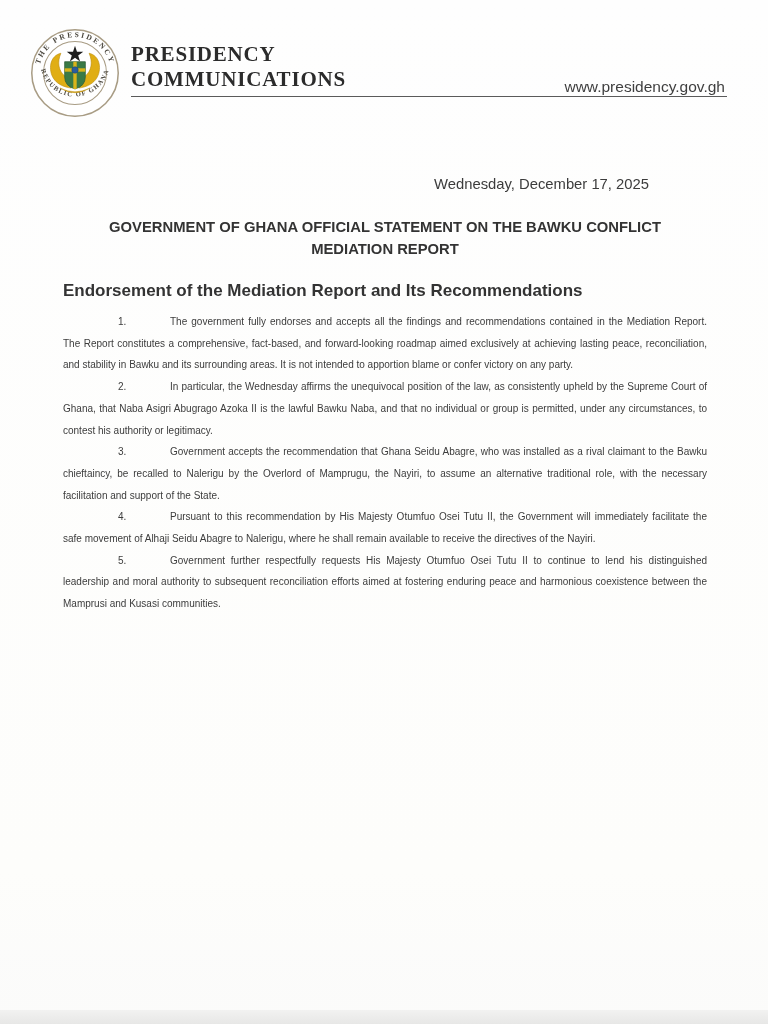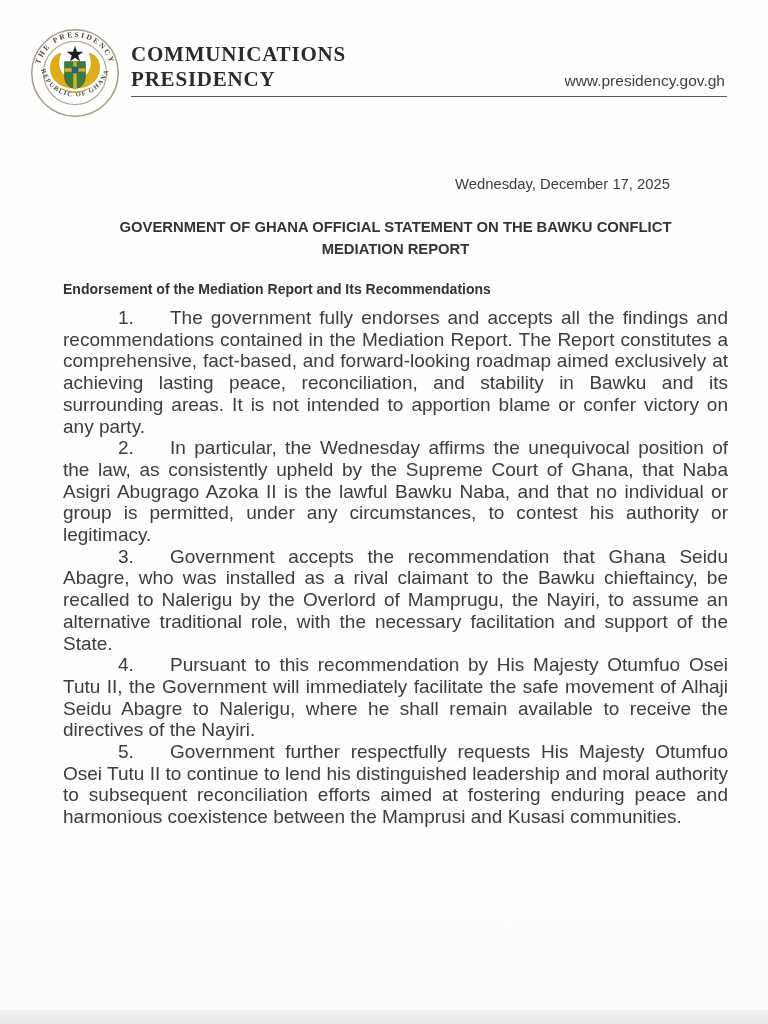--- a/index.html
+++ b/index.html
@@ -27,32 +27,32 @@
   .org-block {
     position: absolute; left: 131px; top: 42px;
     font-family: "Liberation Serif", "DejaVu Serif", serif;
     font-weight: bold;
     font-size: 21px;
     line-height: 25px;
     letter-spacing: 0.8px;
     color: #2b2b2b;
   }
   .website {
-    position: absolute; right: 43px; top: 72px;
+    position: absolute; right: 43px; top: 78px;
     font-size: 15.5px;
     color: #3f3f3f;
   }
   .header-rule {
     position: absolute; left: 131px; right: 41px; top: 96px;
     height: 0; border-top: 1.6px solid #5a5a5a;
   }
 
   
   .doc-body {
-    padding: 0 40px 0 63px;
+    padding: 0 61px 0 63px;
   }
   .date-line {
     margin-top: 51px;
     text-align: right;
     padding-right: 58px;
     font-size: 14.8px;
     color: #3c3c3c;
   }
   .doc-title {
     margin: 24px auto 8px auto;
@@ -67,26 +67,26 @@
     margin-top: 24px;
     font-size: 14.8px;
     line-height: 21.7px;
     text-align: justify;
     color: #3c3c3c;
   }
   .para.first { margin-top: 23px; }
   .section-heading {
     margin-top: 21px;
     font-weight: bold;
-    font-size: 14px;
+    font-size: 17px;
     color: #333;
   }
   .items { margin-top: 10px; }
   .num-item {
-    font-size: 19px;
+    font-size: 10px;
     line-height: 21.7px;
     text-align: justify;
     color: #3c3c3c;
   }
   .num-item .num {
     display: inline-block;
     margin-left: 55px;
     width: 52px;
   }
 
@@ -131,22 +131,22 @@
 
           <path d="M -11,-12 L 11,-12 L 11,4 Q 11,14 0,17 Q -11,14 -11,4 Z" fill="#3a7a46" stroke="#2c5c35" stroke-width="0.8"></path>
           <rect x="-11" y="-5" width="22" height="3.6" fill="#d9b41a"></rect>
           <rect x="-1.8" y="-12" width="3.6" height="29" fill="#d9b41a"></rect>
           <circle cx="0" cy="-3.2" r="3.4" fill="#2a5d9e" stroke="#1d4477" stroke-width="0.6"></circle>
         </g>
       </svg>
     </div>
 
     <div class="org-block">
+      <div>PRESIDENCY</div>
       <div>COMMUNICATIONS</div>
-      <div>PRESIDENCY</div>
     </div>
 
     <div class="website">www.presidency.gov.gh</div>
 
     <div class="header-rule"></div>
   </div>
 
   <div class="doc-body">
 
     <div class="date-line">Wednesday, December 17, 2025</div>

